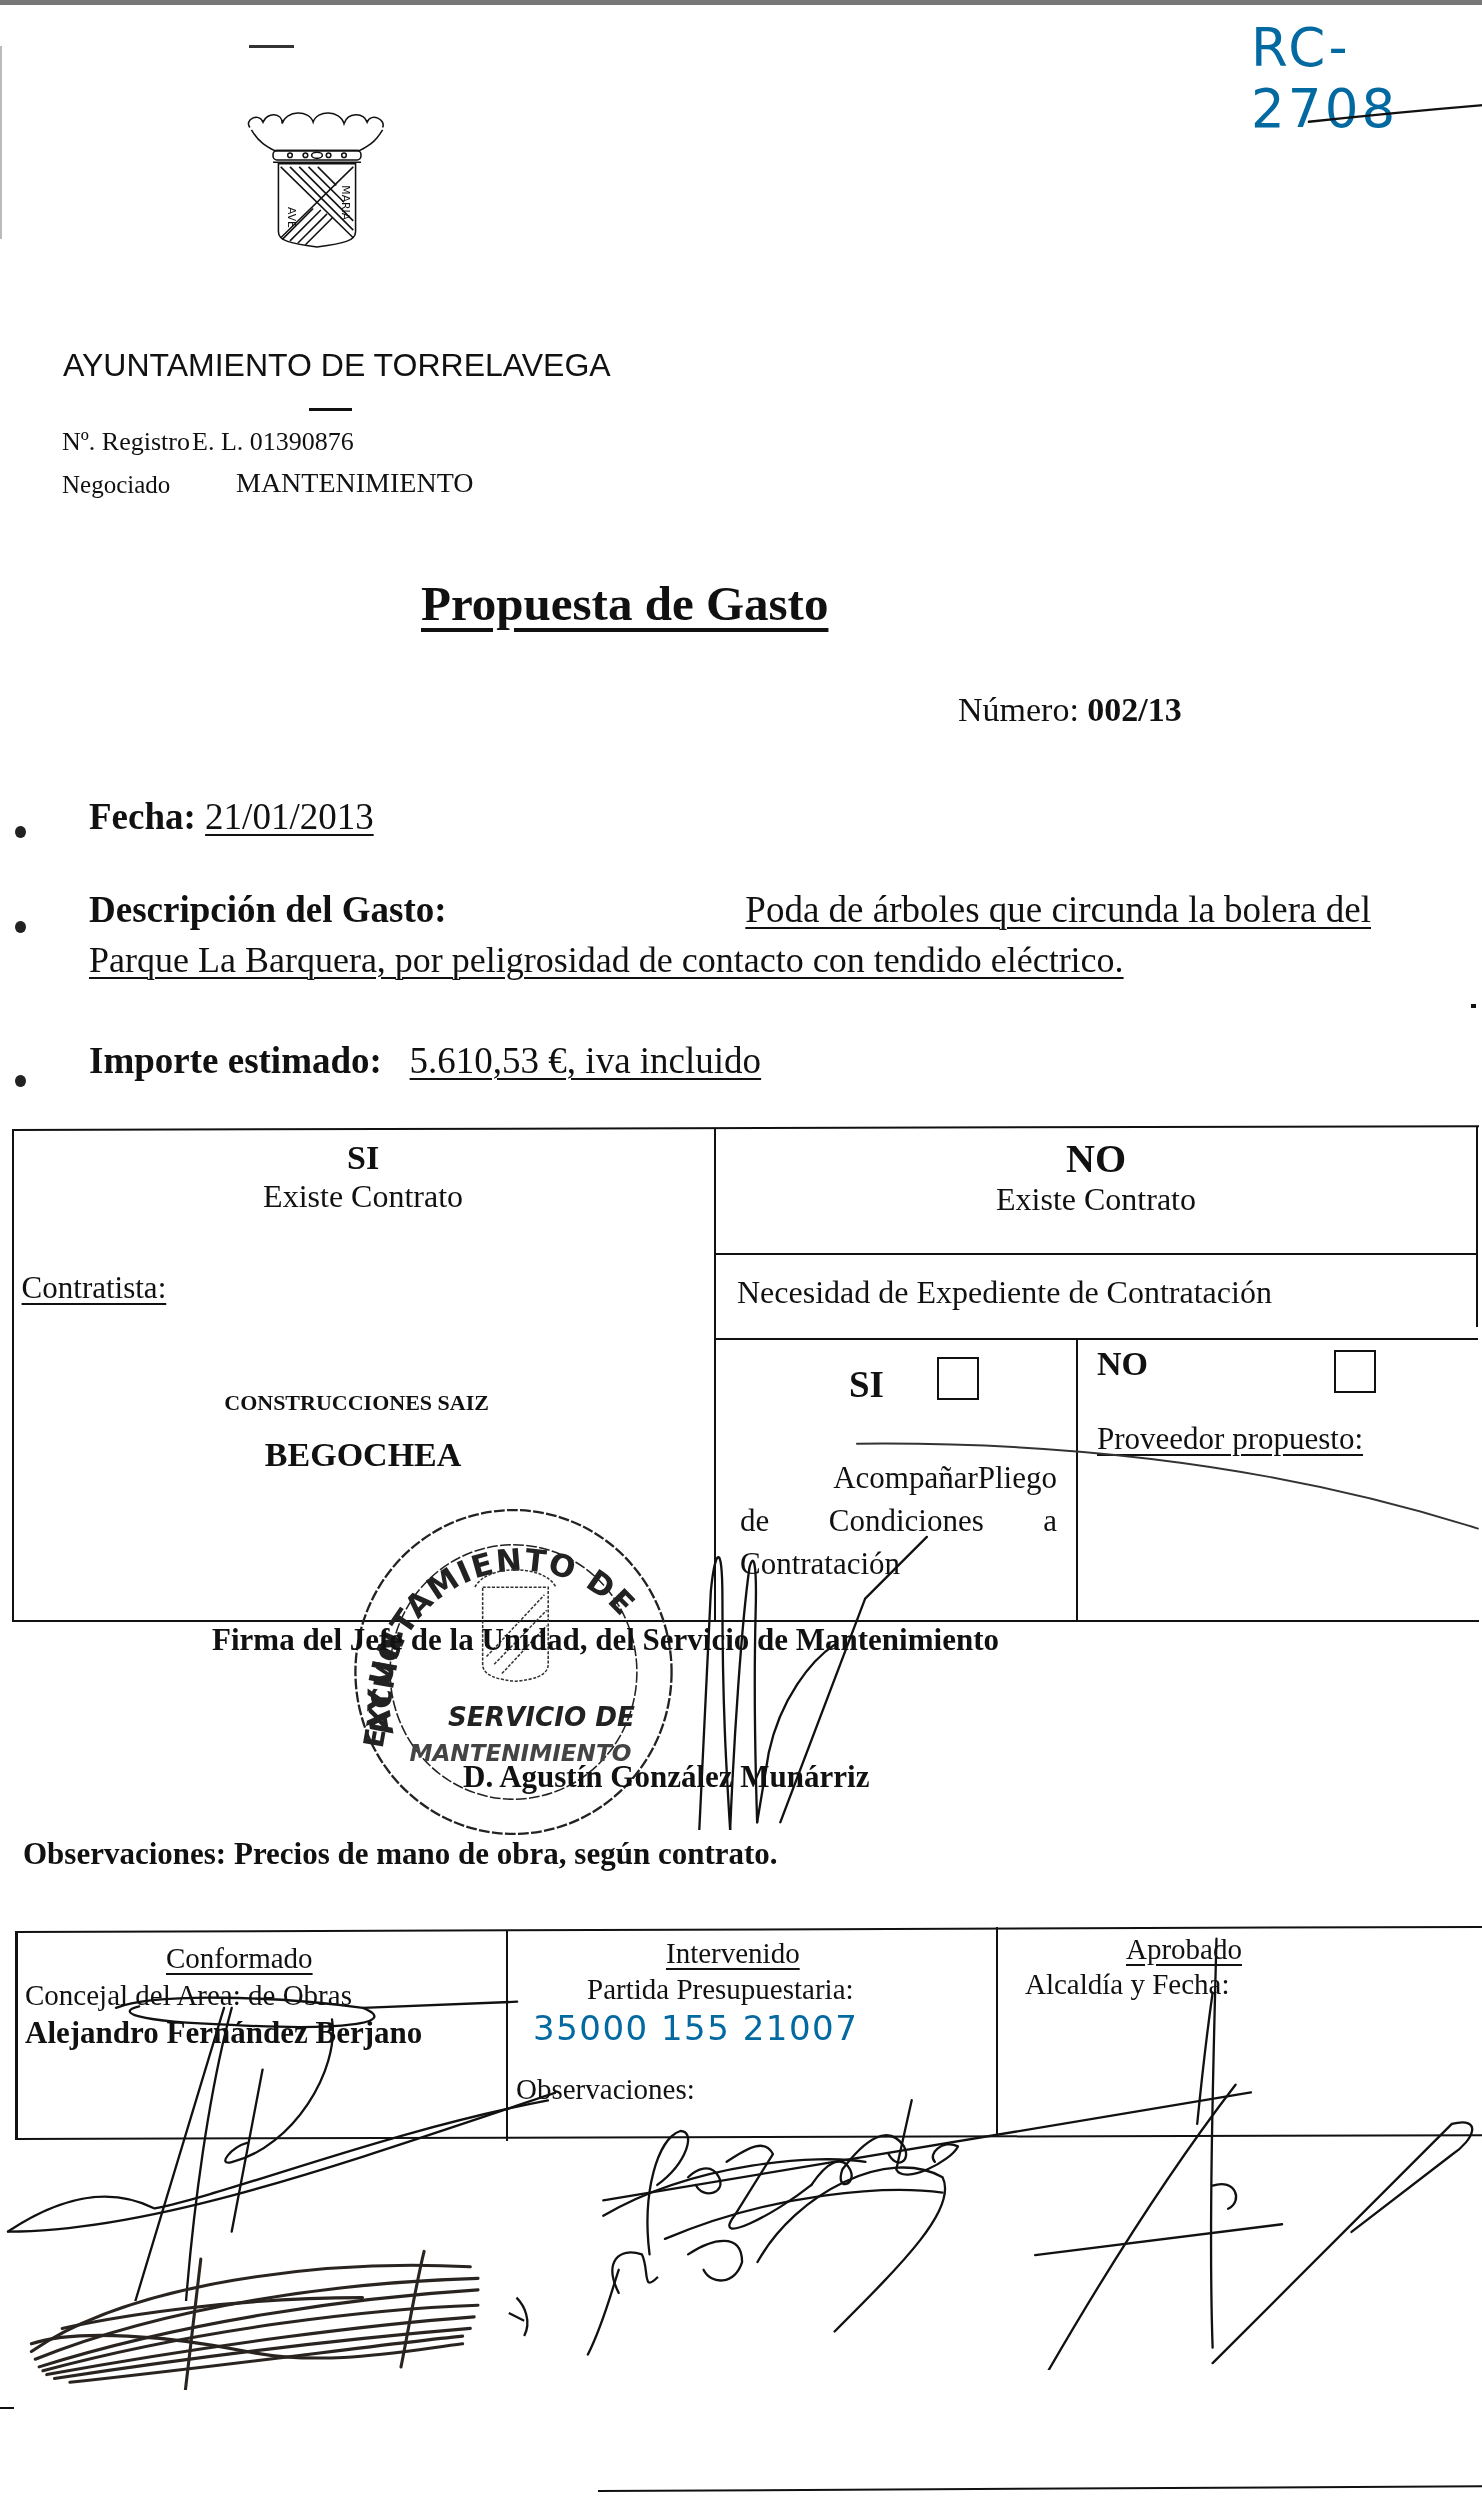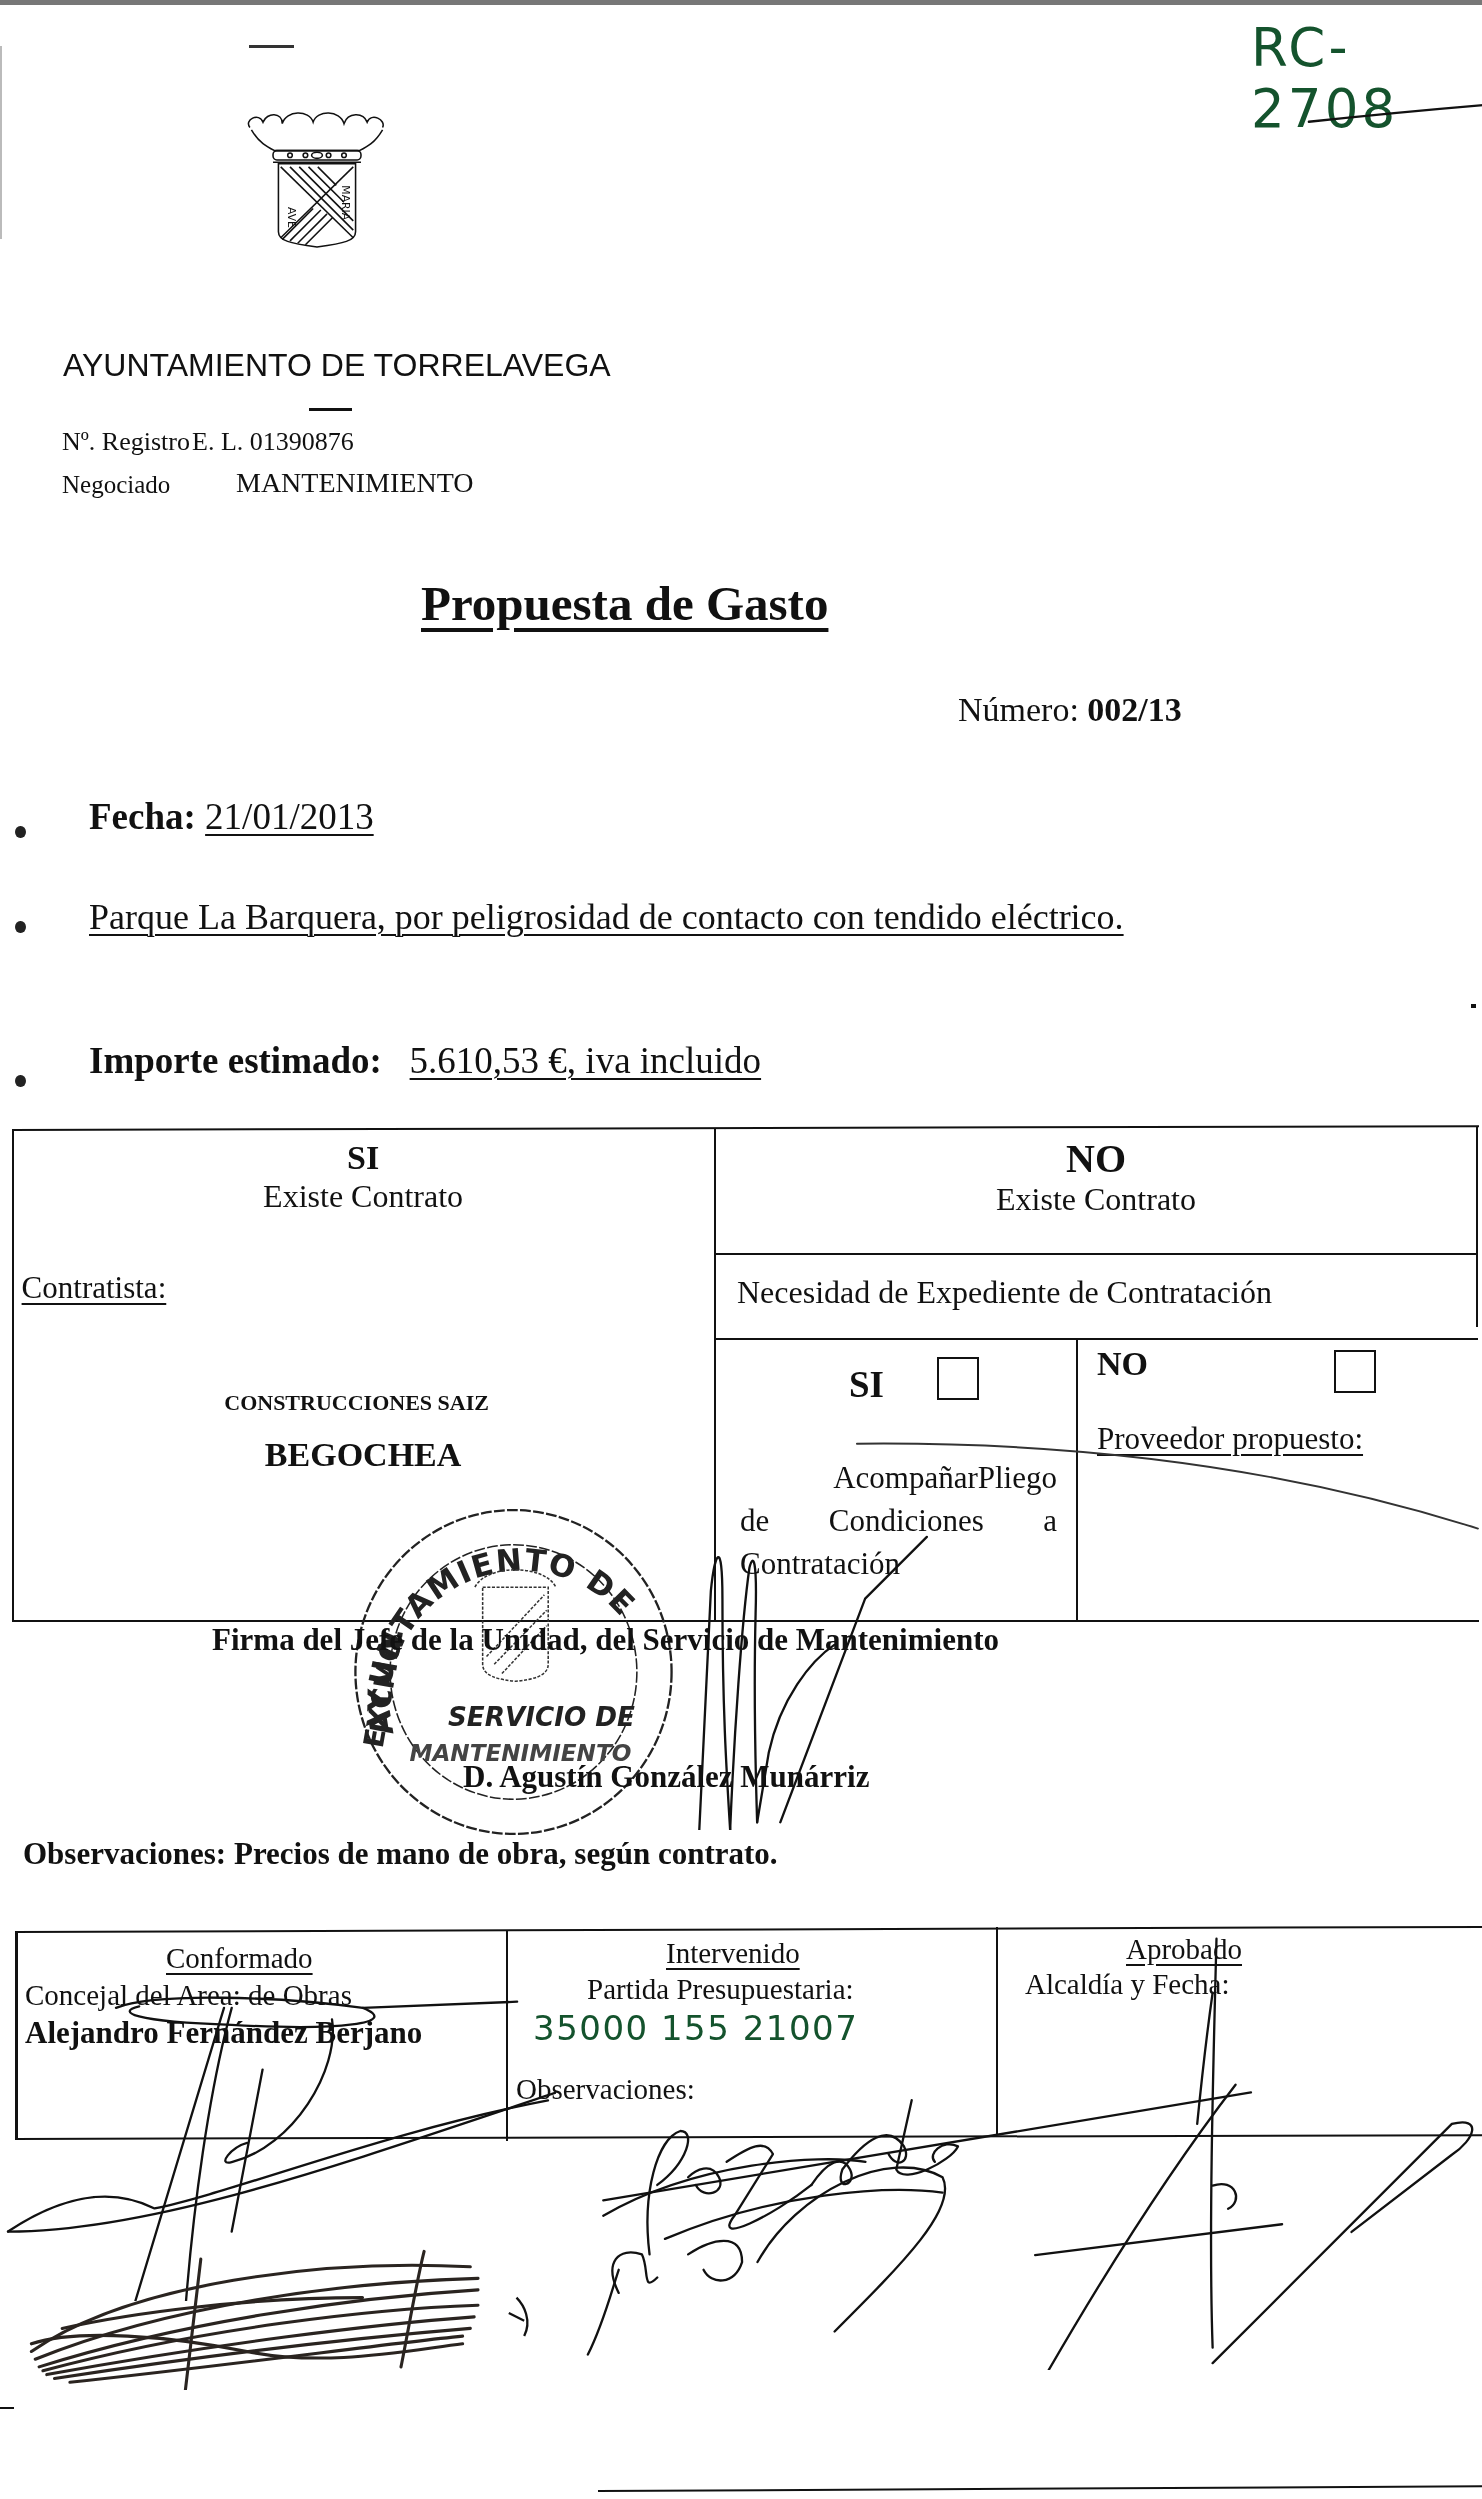--- a/index.html
+++ b/index.html
@@ -3,21 +3,21 @@
 <meta charset="utf-8">
 <style>
   html, body { margin:0; padding:0; }
   body { width:1483px; height:2500px; background:#ffffff; position:relative; overflow:hidden;
          font-family:"Liberation Serif", "DejaVu Serif", serif; color:#111; }
   .abs { position:absolute; }
   .sans { font-family:"Liberation Sans", "DejaVu Sans", sans-serif; }
   .serif { font-family:"Liberation Serif", "DejaVu Serif", serif; }
   .b { font-weight:bold; }
   .u { text-decoration:underline; text-decoration-thickness:2.3px; text-underline-offset:4.6px; }
-  .hand { font-family:"DejaVu Sans", sans-serif; font-style:italic; color:#14532d; }
+  .hand { font-family:"DejaVu Sans", sans-serif; font-style:italic; color:#0369a1; }
   .line { position:absolute; background:#111; }
   .vline { position:absolute; background:#111; width:2.3px; }
   .topbar { position:absolute; left:0; top:0; width:1483px; height:4.6px; background:#777; }
 
   
   #crest { left:236px; top:108px; width:162px; height:147px; }
   #org-name { left:63px; top:347px; font-size:32px; letter-spacing:0px; }
   #org-rule { left:309px; top:408px; width:43px; height:3.1px; }
   #reg-label { left:62px; top:427px; font-size:26px; }
   #reg-value { left:192px; top:427px; font-size:26px; }
@@ -101,20 +101,24 @@
 </div>
 
 <div class="bullet" style="left:15.4px;top:826px;"></div>
 <div class="field" style="left:89px;top:795px;">
   <span class="lab">Fecha:</span>
   <span class="val">21/01/2013</span>
 </div>
 
 <div class="bullet" style="left:15.4px;top:921px;"></div>
 <div class="field" style="left:89px;top:888px;width:1282px;">
+  <div style="display:flex;justify-content:space-between;">
+    <span class="lab">Descripción del Gasto:</span>
+    <span class="val" style="margin-left:15.4px;">Poda de árboles que circunda la bolera del</span>
+  </div>
   <div class="val" style="margin-top:7.7px;font-size:36px;">Parque La Barquera, por peligrosidad de contacto con tendido eléctrico.</div>
 </div>
 
 <div class="bullet" style="left:15.4px;top:1075px;"></div>
 <div class="field" style="left:89px;top:1039px;">
   <span class="lab">Importe estimado:</span>
   <span class="val" style="margin-left:18.5px;">5.610,53 €, iva incluido</span>
 </div>
 
 <div>

